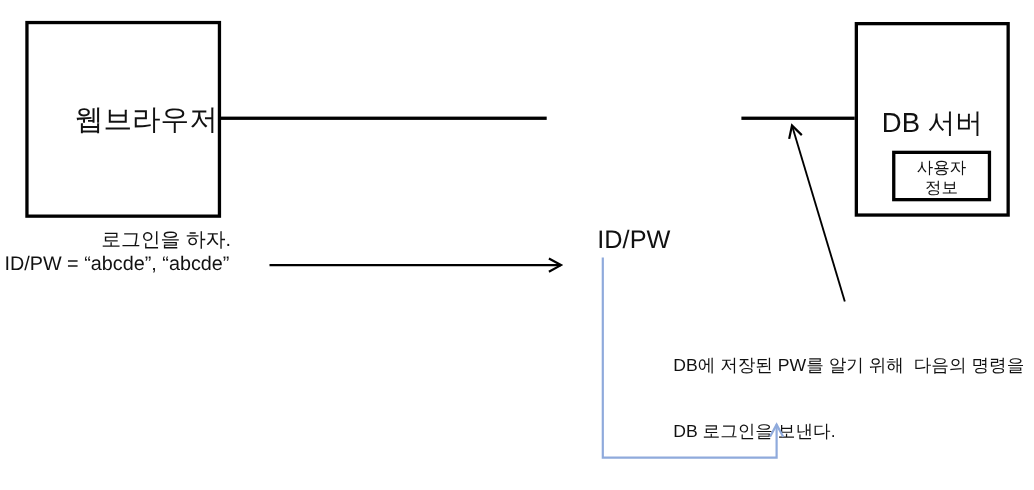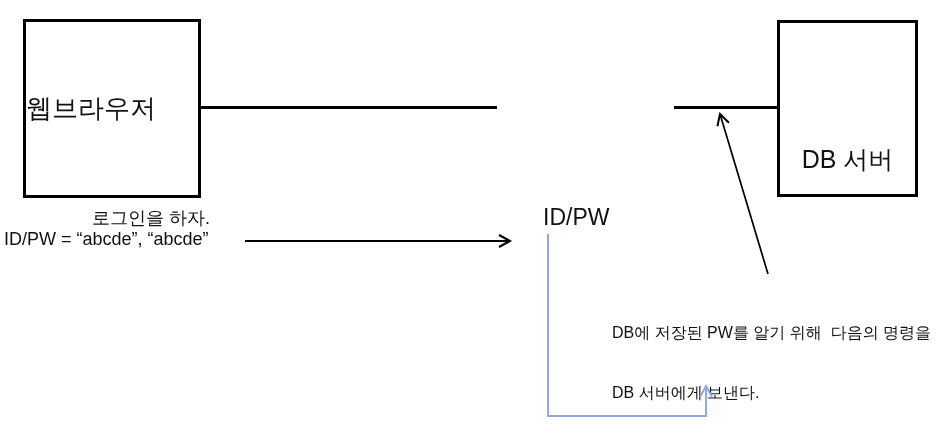--- a/index.html
+++ b/index.html
@@ -16,33 +16,32 @@
     color: #111111;
     overflow: hidden;
   }
   .box {
     position: absolute;
     box-sizing: border-box;
     border: 3px solid #000000;
     background: #ffffff;
     display: flex;
     align-items: center;
-    justify-content: flex-start;
+    justify-content: flex-end;
     text-align: center;
   }
   .browser-box  { left: 23px;  top: 19px; width: 178px; height: 179px; font-size: 26px; }
   .webserver-box{ left: 497px; top: 19px; width: 178px; height: 179px; font-size: 26px; }
   .dbserver-box { left: 777px; top: 20px; width: 141px; height: 177px; display: block; }
   .db-label {
     position: absolute;
     left: 0; right: 0;
     top: 72px;
     text-align: center;
     font-size: 25px;
-    margin-top: 48px;
   }
   .userinfo-box {
     left: 31px; top: 114px;
     width: 90px; height: 46px;
     flex-direction: column;
     font-size: 15px;
     line-height: 18px;
   }
   .connector {
     position: absolute;
@@ -75,32 +74,36 @@
 
 <div class="canvas">
 
   <div class="box browser-box">
     <span>웹브라우저</span>
   </div>
 
 
   <div class="box dbserver-box">
     <div class="db-label">DB 서버</div>
+    <div class="box userinfo-box">
+      <span>사용자</span>
+      <span>정보</span>
+    </div>
   </div>
 
   <div class="connector connector-left"></div>
   <div class="connector connector-right"></div>
 
   <div class="label login-line1">로그인을 하자.</div>
   <div class="label login-line2">ID/PW = “abcde”, “abcde”</div>
   <div class="label idpw-label">ID/PW</div>
 
   <div class="note">
     <div>DB에 저장된 PW를 알기 위해  다음의 명령을</div>
-    <div>DB 서버에게 보낸다.</div>
+    <div>DB 로그인을 보낸다.</div>
     
     
   </div>
 
   <svg class="overlay" viewBox="0 0 940 445" xmlns="http://www.w3.org/2000/svg">
     <defs>
       <marker id="arrow-black" markerUnits="userSpaceOnUse" markerWidth="18" markerHeight="18" refX="14" refY="9" orient="auto">
         <path d="M3,3 L14,9 L3,15" fill="none" stroke-width="2" stroke="#000000"></path>
       </marker>
       <marker id="arrow-blue" markerUnits="userSpaceOnUse" markerWidth="18" markerHeight="18" refX="14" refY="9" orient="auto">

